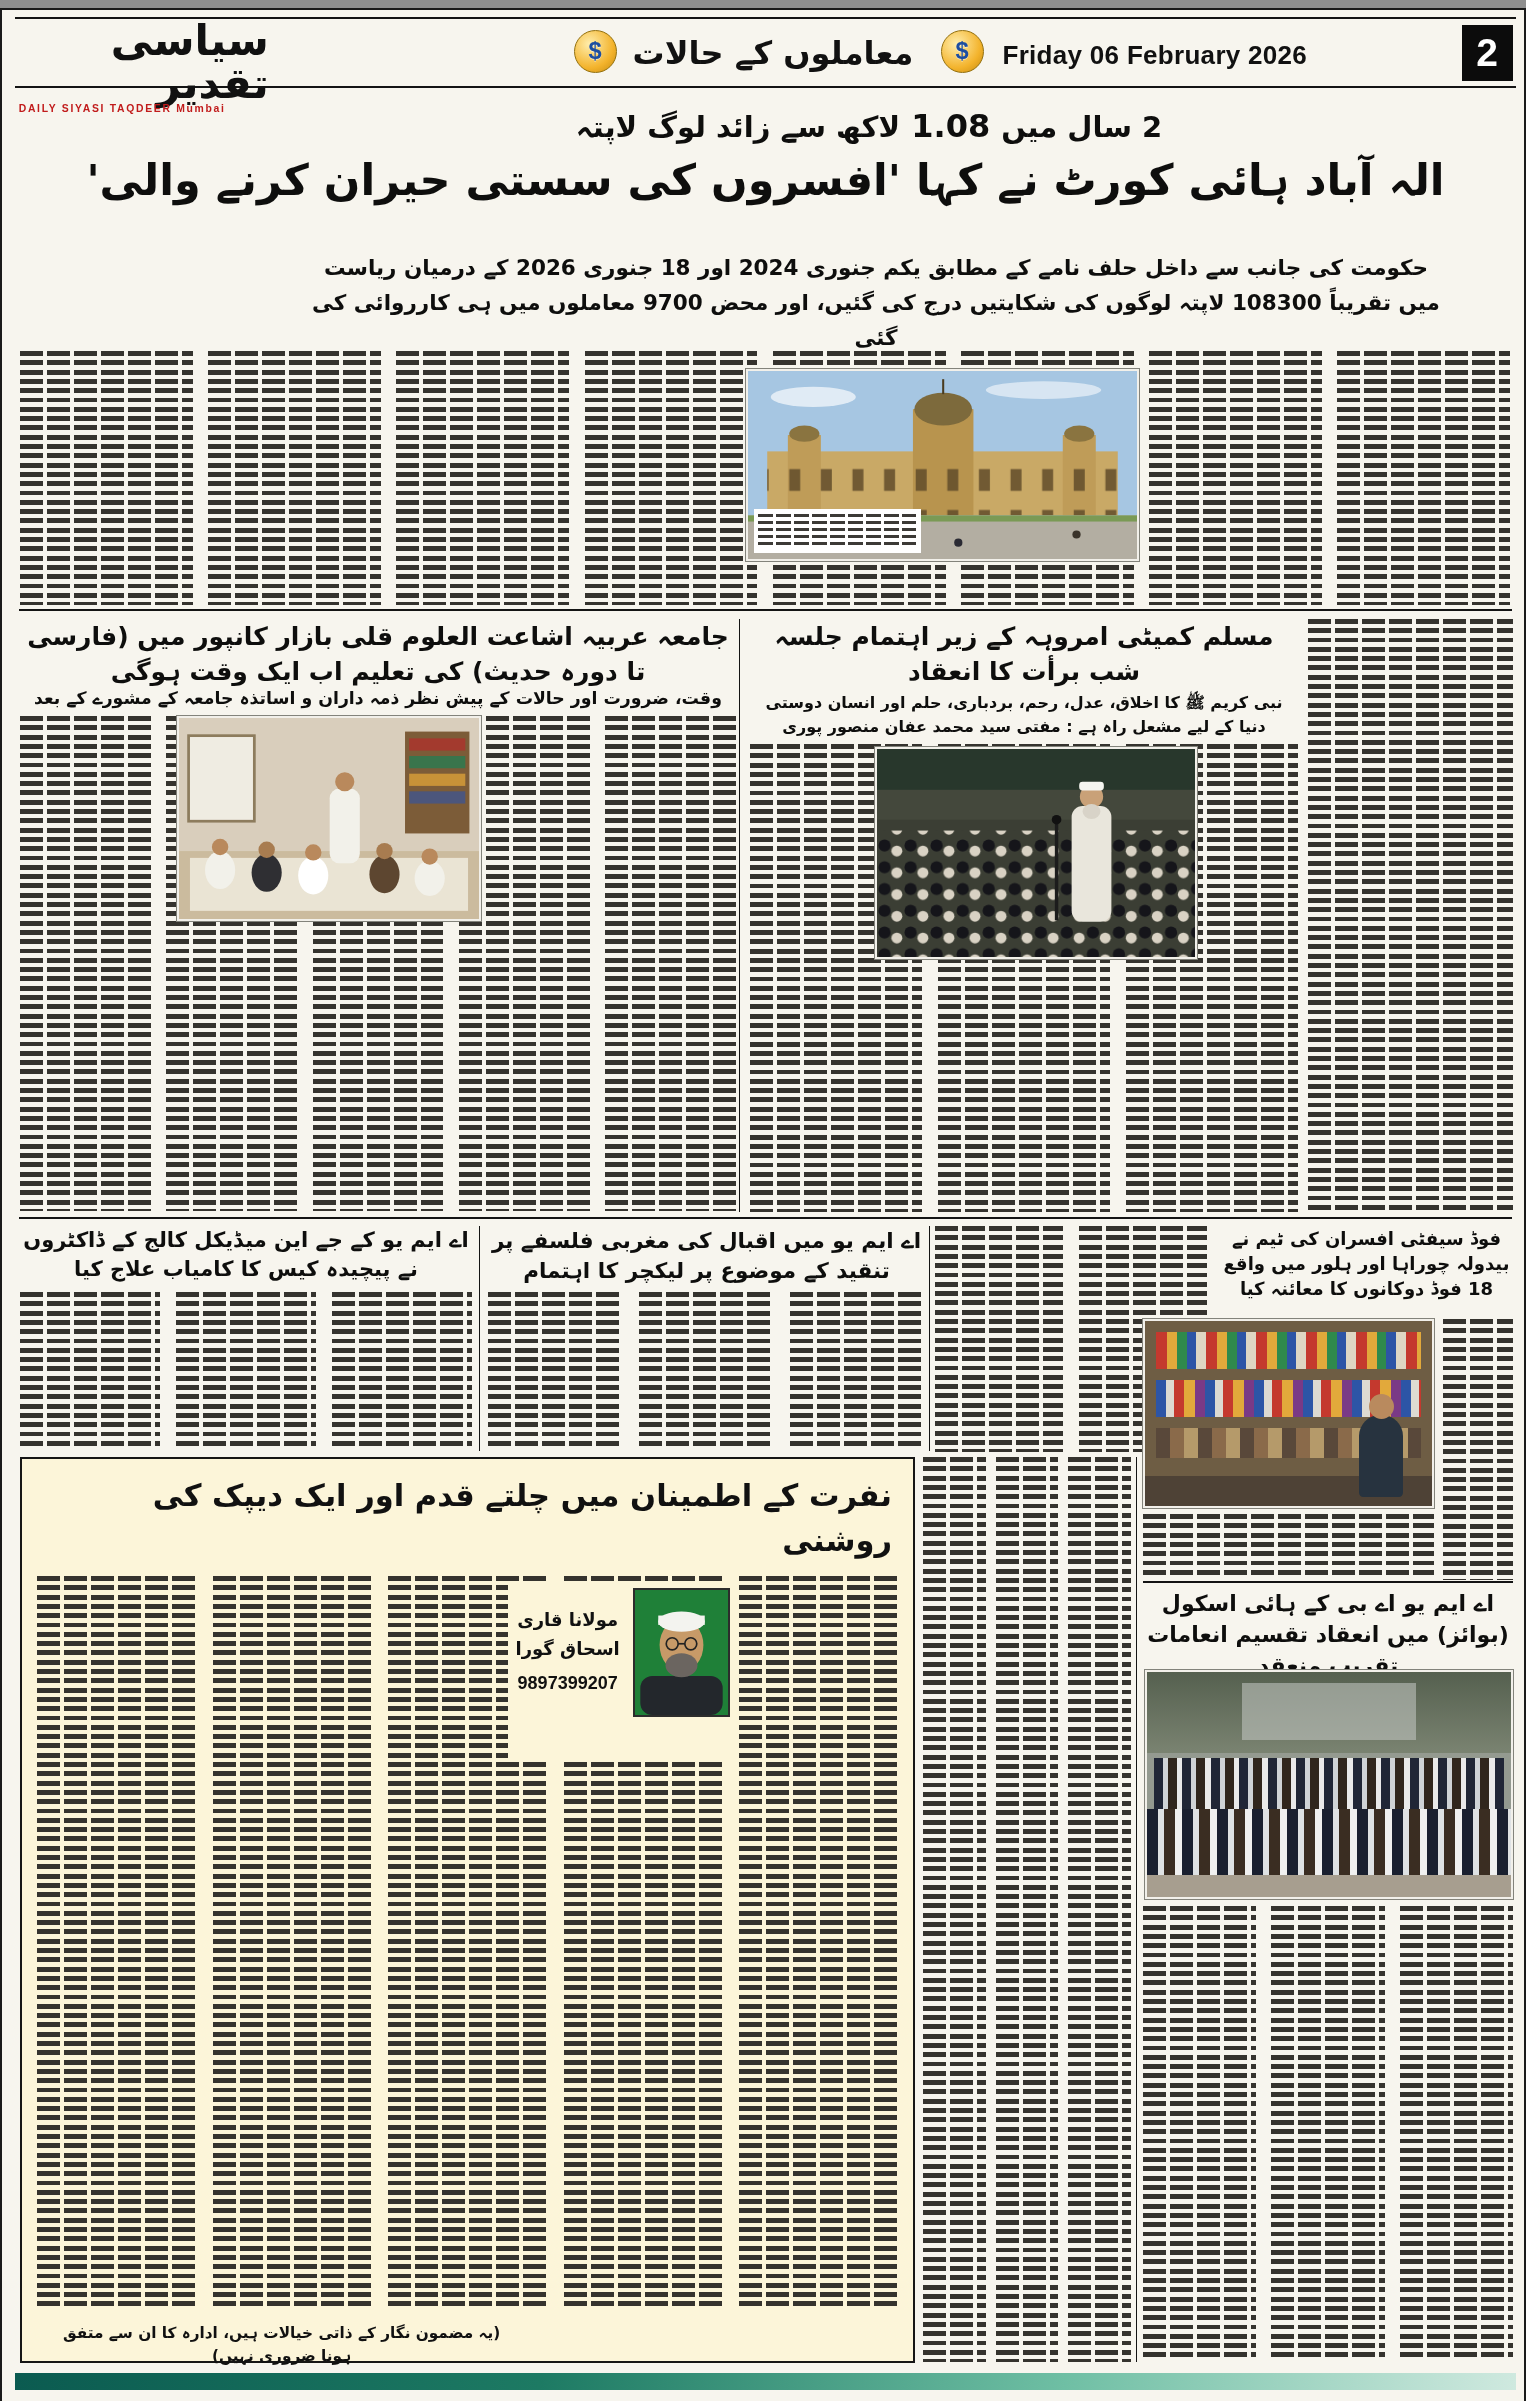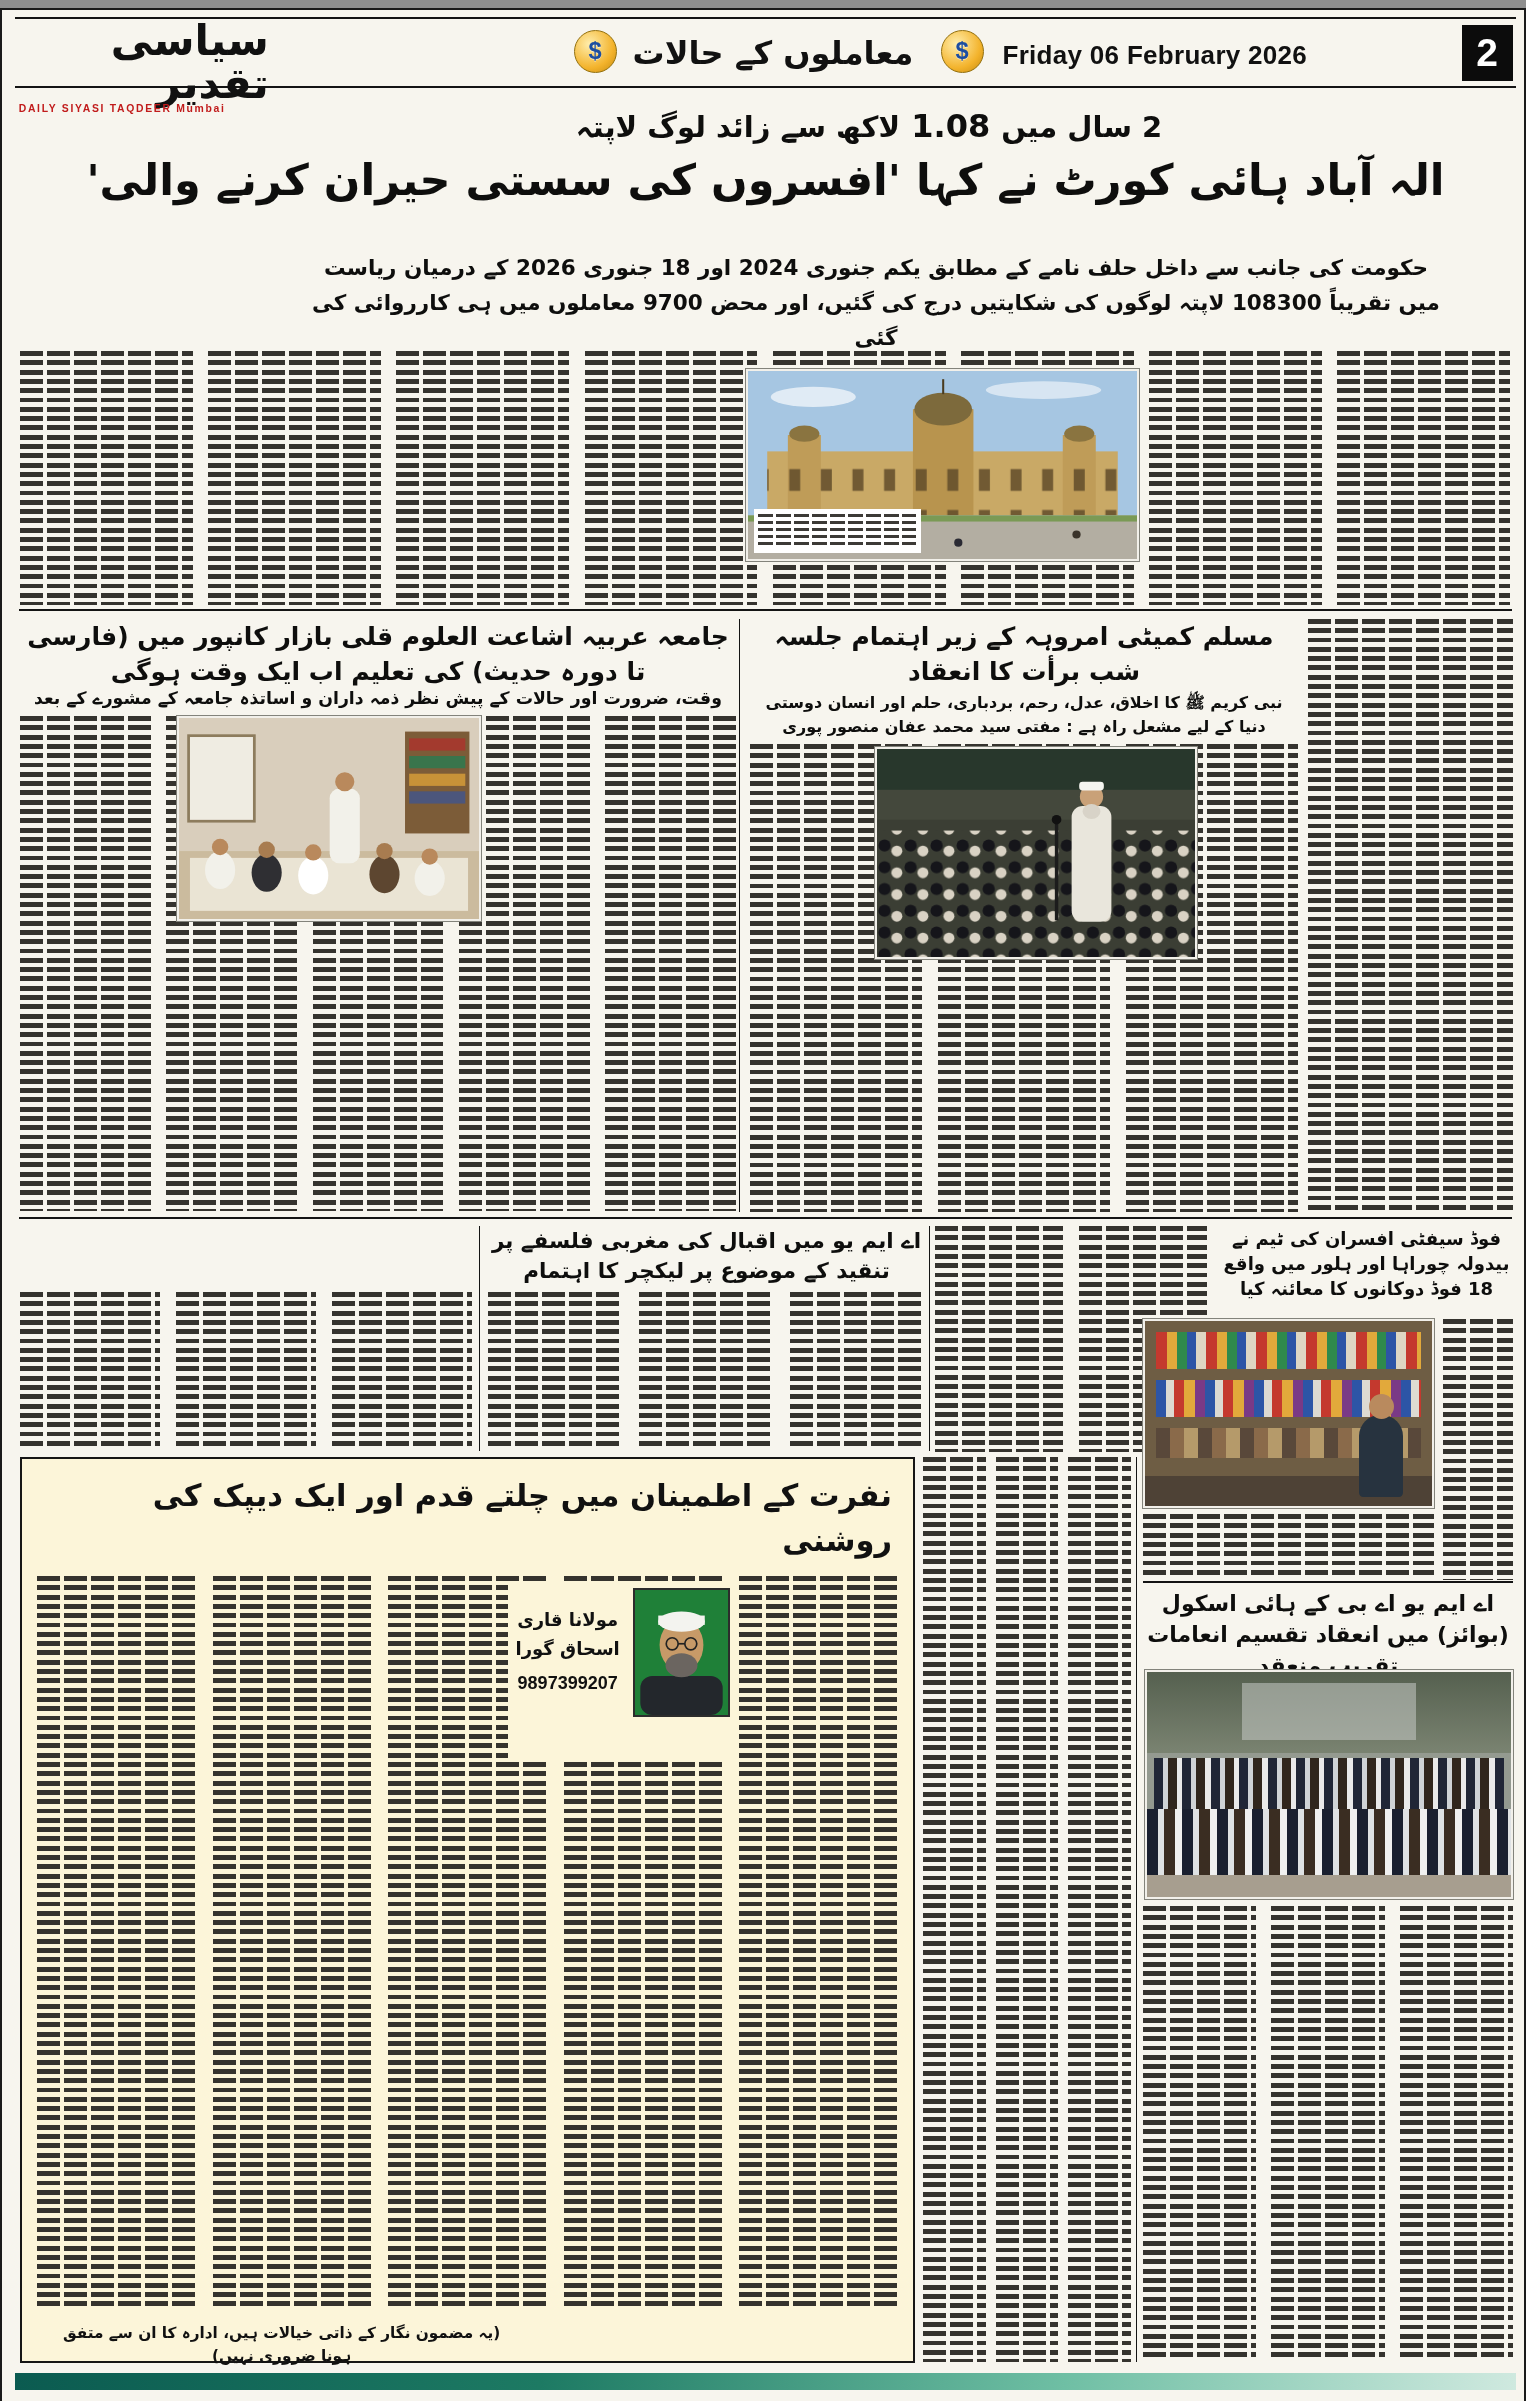--- a/index.html
+++ b/index.html
@@ -210,20 +210,21 @@
       <circle cx="313" cy="70" r="17" fill="#c9a178"></circle>
       <rect x="295" y="48" width="36" height="13" rx="5" fill="#f4f4f0"></rect>
       <ellipse cx="313" cy="92" rx="13" ry="11" fill="#d8d3c8"></ellipse>
       <line x1="262" y1="110" x2="262" y2="252" stroke="#1c1c1c" stroke-width="5"></line>
       <circle cx="262" cy="104" r="7" fill="#111"></circle>
     </svg>
   </div>
 
   <div class="hline" style="left:16.7px;top:1207px;width:1493px"></div>
 
+  <div class="h" style="left:18px;top:1216px;width:452px;font-size:21px">اے ایم یو کے جے این میڈیکل کالج کے ڈاکٹروں نے پیچیدہ کیس کا کامیاب علاج کیا</div>
   <div class="cols" style="left:18px;top:1282px;width:452px;height:158px">
     <div class="c txt"></div>
       <div class="c txt"></div>
       <div class="c txt"></div>
   </div>
 
   <div class="vline" style="left:477px;top:1216px;height:225px"></div>
   <div class="h" style="left:486px;top:1216px;width:437px;font-size:21.5px">اے ایم یو میں اقبال کی مغربی فلسفے پر تنقید کے موضوع پر لیکچر کا اہتمام</div>
   <div class="cols" style="left:486px;top:1282px;width:437px;height:158px">
     <div class="c txt"></div>

